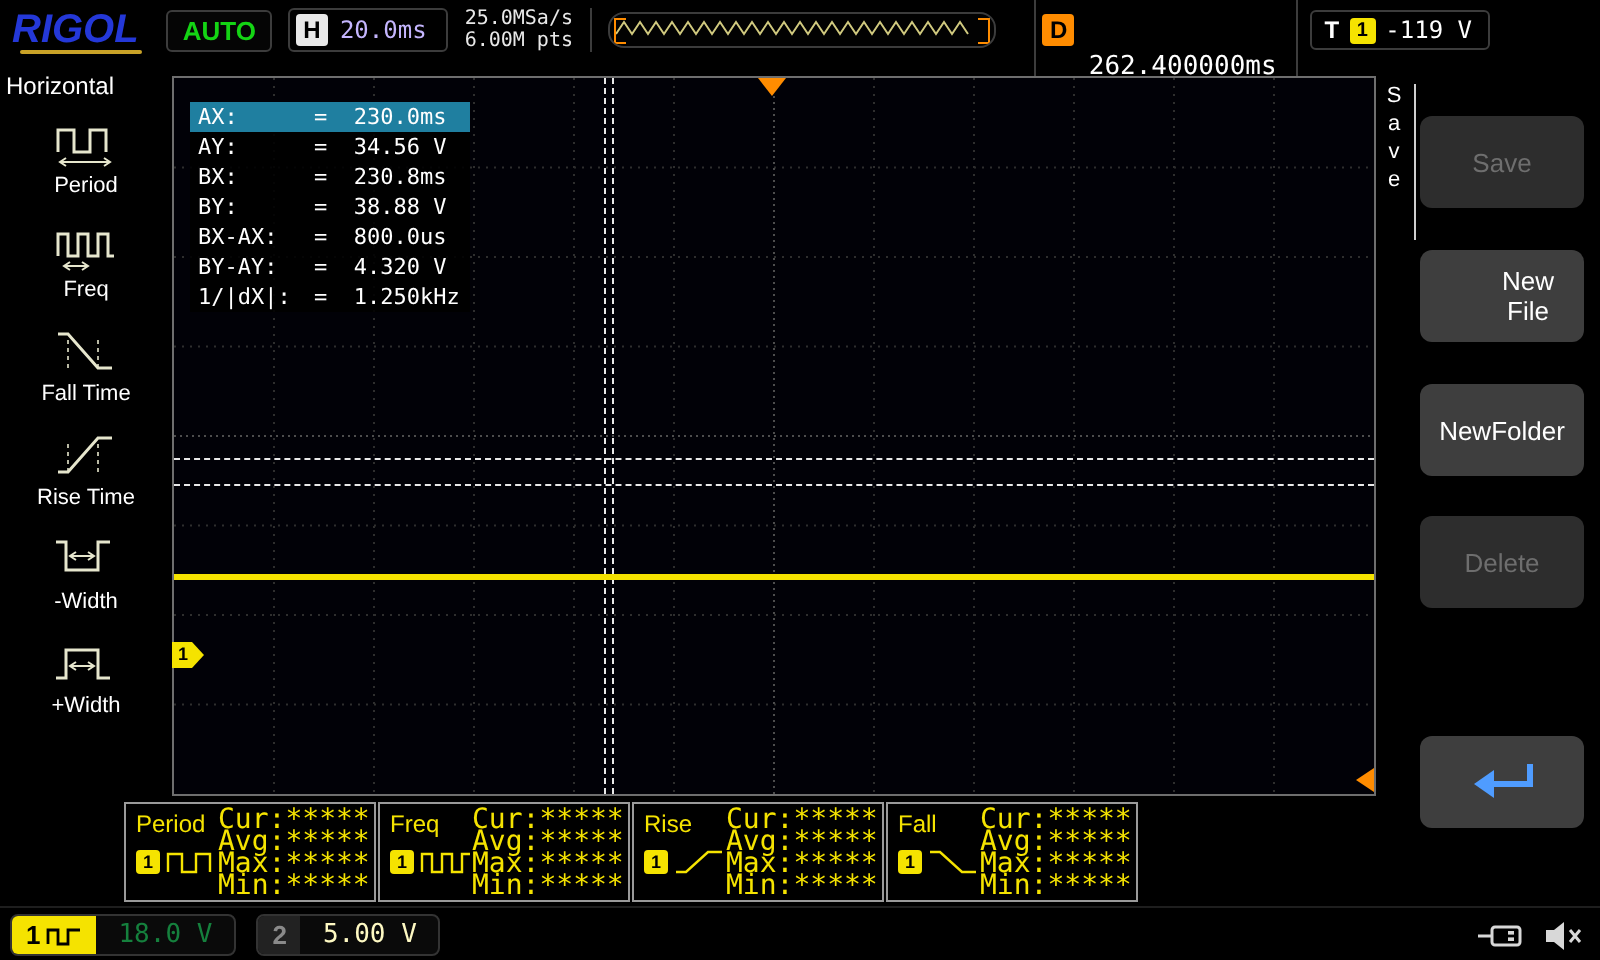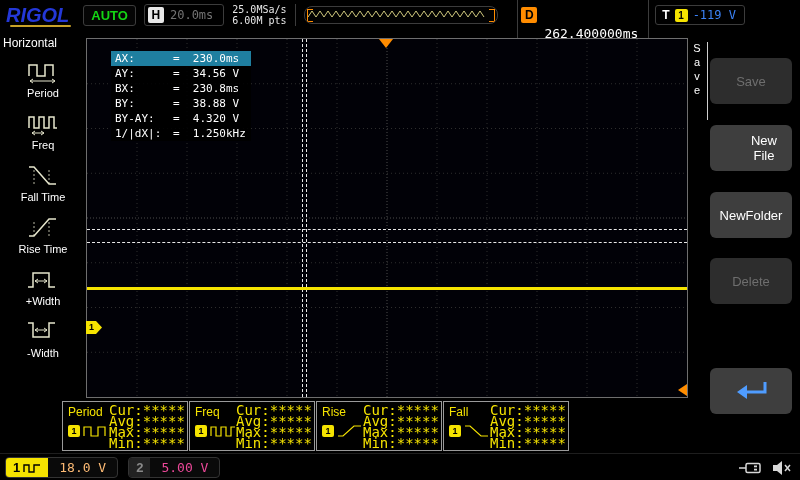--- a/index.html
+++ b/index.html
@@ -14,61 +14,61 @@
     color:#2438d8; letter-spacing:0px; position:relative; padding-right:4px; }
   .logo::after { content:""; position:absolute; left:4px; right:2px; bottom:0;
     height:2px; background:#c9a227; border-radius:2px; }
   .auto-badge { margin-left:10px; border:1px solid #3c3c3c; background:#050505;
     color:#14d414; font-weight:bold; font-size:13px; padding:2px 7px; border-radius:3px; }
   .h-group { margin-left:8px; border:1px solid #3c3c3c; border-radius:3px;
     display:flex; align-items:center; gap:6px; padding:2px 10px 2px 3px; }
   .key-white { background:#e8e8e8; color:#000; font-weight:bold; font-size:12px;
     width:16px; height:16px; display:flex; align-items:center; justify-content:center; border-radius:2px; }
   .mono { font-family:"DejaVu Sans Mono", monospace; }
-  .h-val { color:#737373; font-size:12px; }
+  .h-val { color:#c4b5fd; font-size:12px; }
   .sample-block { margin-left:8px; padding-right:8px; border-right:1px solid #3c3c3c;
     display:flex; flex-direction:column; line-height:11px; color:#e8e8e8; font-size:10px; }
   .wavebar { margin-left:8px; width:192px; height:16px; border:1px solid #3c3c3c;
     border-radius:8px; position:relative; overflow:hidden; background:#020202; }
   .wavebar svg { display:block; }
   .bracket { position:absolute; top:2px; width:5px; height:11px; border:1px solid #ff8c00; }
   .bracket.l { left:2px; border-right:none; }
   .bracket.r { right:2px; border-left:none; }
   .d-group { margin-left:auto; border:1px solid #3c3c3c; border-radius:3px;
     display:flex; align-items:center; gap:7px; padding:2px 10px 2px 3px; }
   .key-orange { background:#ff8c00; color:#000; font-weight:bold; font-size:12px;
     width:16px; height:16px; display:flex; align-items:center; justify-content:center; border-radius:2px; }
   .d-val { color:#fff; font-size:13px;margin-top:36px; }
   .t-group { margin-left:6px; margin-right:55px; border:1px solid #3c3c3c; border-radius:3px;
     display:flex; align-items:center; gap:5px; padding:2px 8px 2px 6px; }
   .t-key { color:#fff; font-weight:bold; font-size:12px; }
   .key-yellow { background:#f5e300; color:#000; font-weight:bold; font-size:10px;
     width:13px; height:13px; display:flex; align-items:center; justify-content:center; border-radius:2px; }
-  .t-val { color:#3b82f6; font-size:12px; }
+  .t-val { color:#ffffff; font-size:12px; }
   
   .sidebar { position:absolute; left:0; top:30px; width:86px; height:423px; }
   .sidebar-title { color:#fff; font-size:12px; padding:6px 0 2px 3px; }
   .sb-items { display:flex; flex-direction:column; align-items:center; gap:9px; margin-top:4px; }
   .sb-item { display:flex; flex-direction:column; align-items:center; gap:1px; width:100%; cursor:pointer; }
   .sb-label { color:#fff; font-size:11px; white-space:nowrap; }
   
   .grat { position:absolute; left:86px; top:38px; width:600px; height:358px;
     background:#010107; border:1px solid #6e6e6e; box-sizing:content-box; }
   .grat svg.grid { position:absolute; left:0; top:0; }
   .vcur { position:absolute; top:0; bottom:0; width:0; border-left:1px dashed #e8e8e8; }
   .hcur { position:absolute; left:0; right:0; height:0; border-top:1px dashed #e8e8e8; }
   .trace { position:absolute; left:0; right:0; top:248px; height:3px; background:#f5e300; }
   .ch1mark { position:absolute; left:-1px; top:282px; width:16px; height:13px;
     background:#f5e300; color:#000; font-weight:bold; font-size:9px; line-height:13px;
     text-indent:3px; clip-path:polygon(0 0, 10px 0, 16px 50%, 10px 100%, 0 100%); }
   .trigmark { position:absolute; left:292px; top:0; width:0; height:0;
     border-left:7px solid transparent; border-right:7px solid transparent; border-top:9px solid #ff8c00; }
   .rmark { position:absolute; right:0; top:345px; width:0; height:0;
     border-top:6px solid transparent; border-bottom:6px solid transparent; border-right:9px solid #ff8c00; }
-  .curbox { position:absolute; left:24px; top:12px; width:140px;
+  .curbox { position:absolute; left:8px; top:12px; width:140px;
     background:rgba(0,0,0,0.88); color:#fff; font-family:"DejaVu Sans Mono", monospace; font-size:11px; }
   .currow { display:flex; padding:1px 4px; white-space:pre; }
   .currow .n { width:58px; flex:none; }
   .currow.hl { background:#1f7fa0; }
   
   .measures { position:absolute; left:62px; top:401px; display:flex; gap:1px; }
   .mbox { width:126px; height:50px; border:1px solid #9a9a9a; background:#000;
     box-sizing:border-box; padding:3px 5px; display:flex; color:#f5e300; cursor:pointer; }
   .mleft { display:flex; flex-direction:column; gap:4px; }
   .mlabel { font-size:12px; }
@@ -88,22 +88,22 @@
   .statusbar { position:absolute; left:0; top:453px; width:800px; height:27px;
     display:flex; align-items:center; border-top:1px solid #1e1e1e; }
   .chgroup { display:flex; align-items:center; border:1px solid #333; border-radius:4px;
     overflow:hidden; background:#0a0a0a; cursor:pointer; }
   .chgroup.first { margin-left:5px; }
   .chgroup + .chgroup { margin-left:10px; }
   .chbadge { display:flex; align-items:center; gap:3px; padding:2px 7px; font-weight:bold; font-size:13px; }
   .chbadge.yellow { background:#f5e300; color:#000; }
   .chbadge.gray { background:#222; color:#8a8a8a; }
   .chval { font-family:"DejaVu Sans Mono", monospace; font-size:13px; padding:2px 11px; }
-  .chval.yellow { color:#fdba74; }
-  .chval.gray { color:#ec4899; }
+  .chval.yellow { color:#15803d; }
+  .chval.gray { color:#fef9c3; }
   .sb-icons { margin-left:auto; display:flex; align-items:center; gap:10px; margin-right:8px; }
 </style>
 </head>
 <body>
 
 <div class="topbar">
   <div class="logo">RIGOL</div>
   <div class="auto-badge">AUTO</div>
 
   <div class="h-group">
@@ -162,31 +162,31 @@
     </div>
     <div class="sb-item">
       <svg width="34" height="30" viewBox="0 0 34 30">
         <path d="M3,24 h5 l15,-17 h7" fill="none" stroke="#e6e6cd" stroke-width="1.5"></path>
         <path d="M8,24 v-16 M23,24 v-16" fill="none" stroke="#e6e6cd" stroke-width="0.8" stroke-dasharray="2,2"></path>
       </svg>
       <span class="sb-label">Rise Time</span>
     </div>
     <div class="sb-item">
       <svg width="34" height="30" viewBox="0 0 34 30">
+        <path d="M2,7 h5 v14 h16 v-14 h6" fill="none" stroke="#e6e6cd" stroke-width="1.5"></path>
+        <path d="M9,14 h12 M12,12 l-3,2 l3,2 M18,12 l3,2 l-3,2" fill="none" stroke="#e6e6cd" stroke-width="1"></path>
+      </svg>
+      <span class="sb-label">-Width</span>
+    </div>
+    <div class="sb-item">
+      <svg width="34" height="30" viewBox="0 0 34 30">
         <path d="M2,23 h5 v-14 h16 v14 h6" fill="none" stroke="#e6e6cd" stroke-width="1.5"></path>
         <path d="M9,17 h12 M12,15 l-3,2 l3,2 M18,15 l3,2 l-3,2" fill="none" stroke="#e6e6cd" stroke-width="1"></path>
       </svg>
       <span class="sb-label">+Width</span>
-    </div>
-    <div class="sb-item">
-      <svg width="34" height="30" viewBox="0 0 34 30">
-        <path d="M2,7 h5 v14 h16 v-14 h6" fill="none" stroke="#e6e6cd" stroke-width="1.5"></path>
-        <path d="M9,14 h12 M12,12 l-3,2 l3,2 M18,12 l3,2 l-3,2" fill="none" stroke="#e6e6cd" stroke-width="1"></path>
-      </svg>
-      <span class="sb-label">-Width</span>
     </div>
   </div>
 </div>
 
 <div class="grat">
   <svg class="grid" width="600" height="358">
     <g stroke="#2e2e2e" stroke-width="1" stroke-dasharray="1,3">
       <line x1="50" y1="0" x2="50" y2="358"></line>
         <line x1="100" y1="0" x2="100" y2="358"></line>
       <line x1="150" y1="0" x2="150" y2="358"></line>
@@ -228,20 +228,23 @@
     <div class="currow">
       <span class="n">AY:</span><span>=  34.56 V</span>
     </div>
     <div class="currow">
       <span class="n">BX:</span><span>=  230.8ms</span>
     </div>
     <div class="currow">
       <span class="n">BY:</span><span>=  38.88 V</span>
     </div>
     <div class="currow">
+      <span class="n">BX-AX:</span><span>=  800.0us</span>
+    </div>
+    <div class="currow">
       <span class="n">BY-AY:</span><span>=  4.320 V</span>
     </div>
     <div class="currow">
       <span class="n">1/|dX|:</span><span>=  1.250kHz</span>
     </div>
   </div>
 </div>
 
 <div class="measures">
   <div class="mbox">

